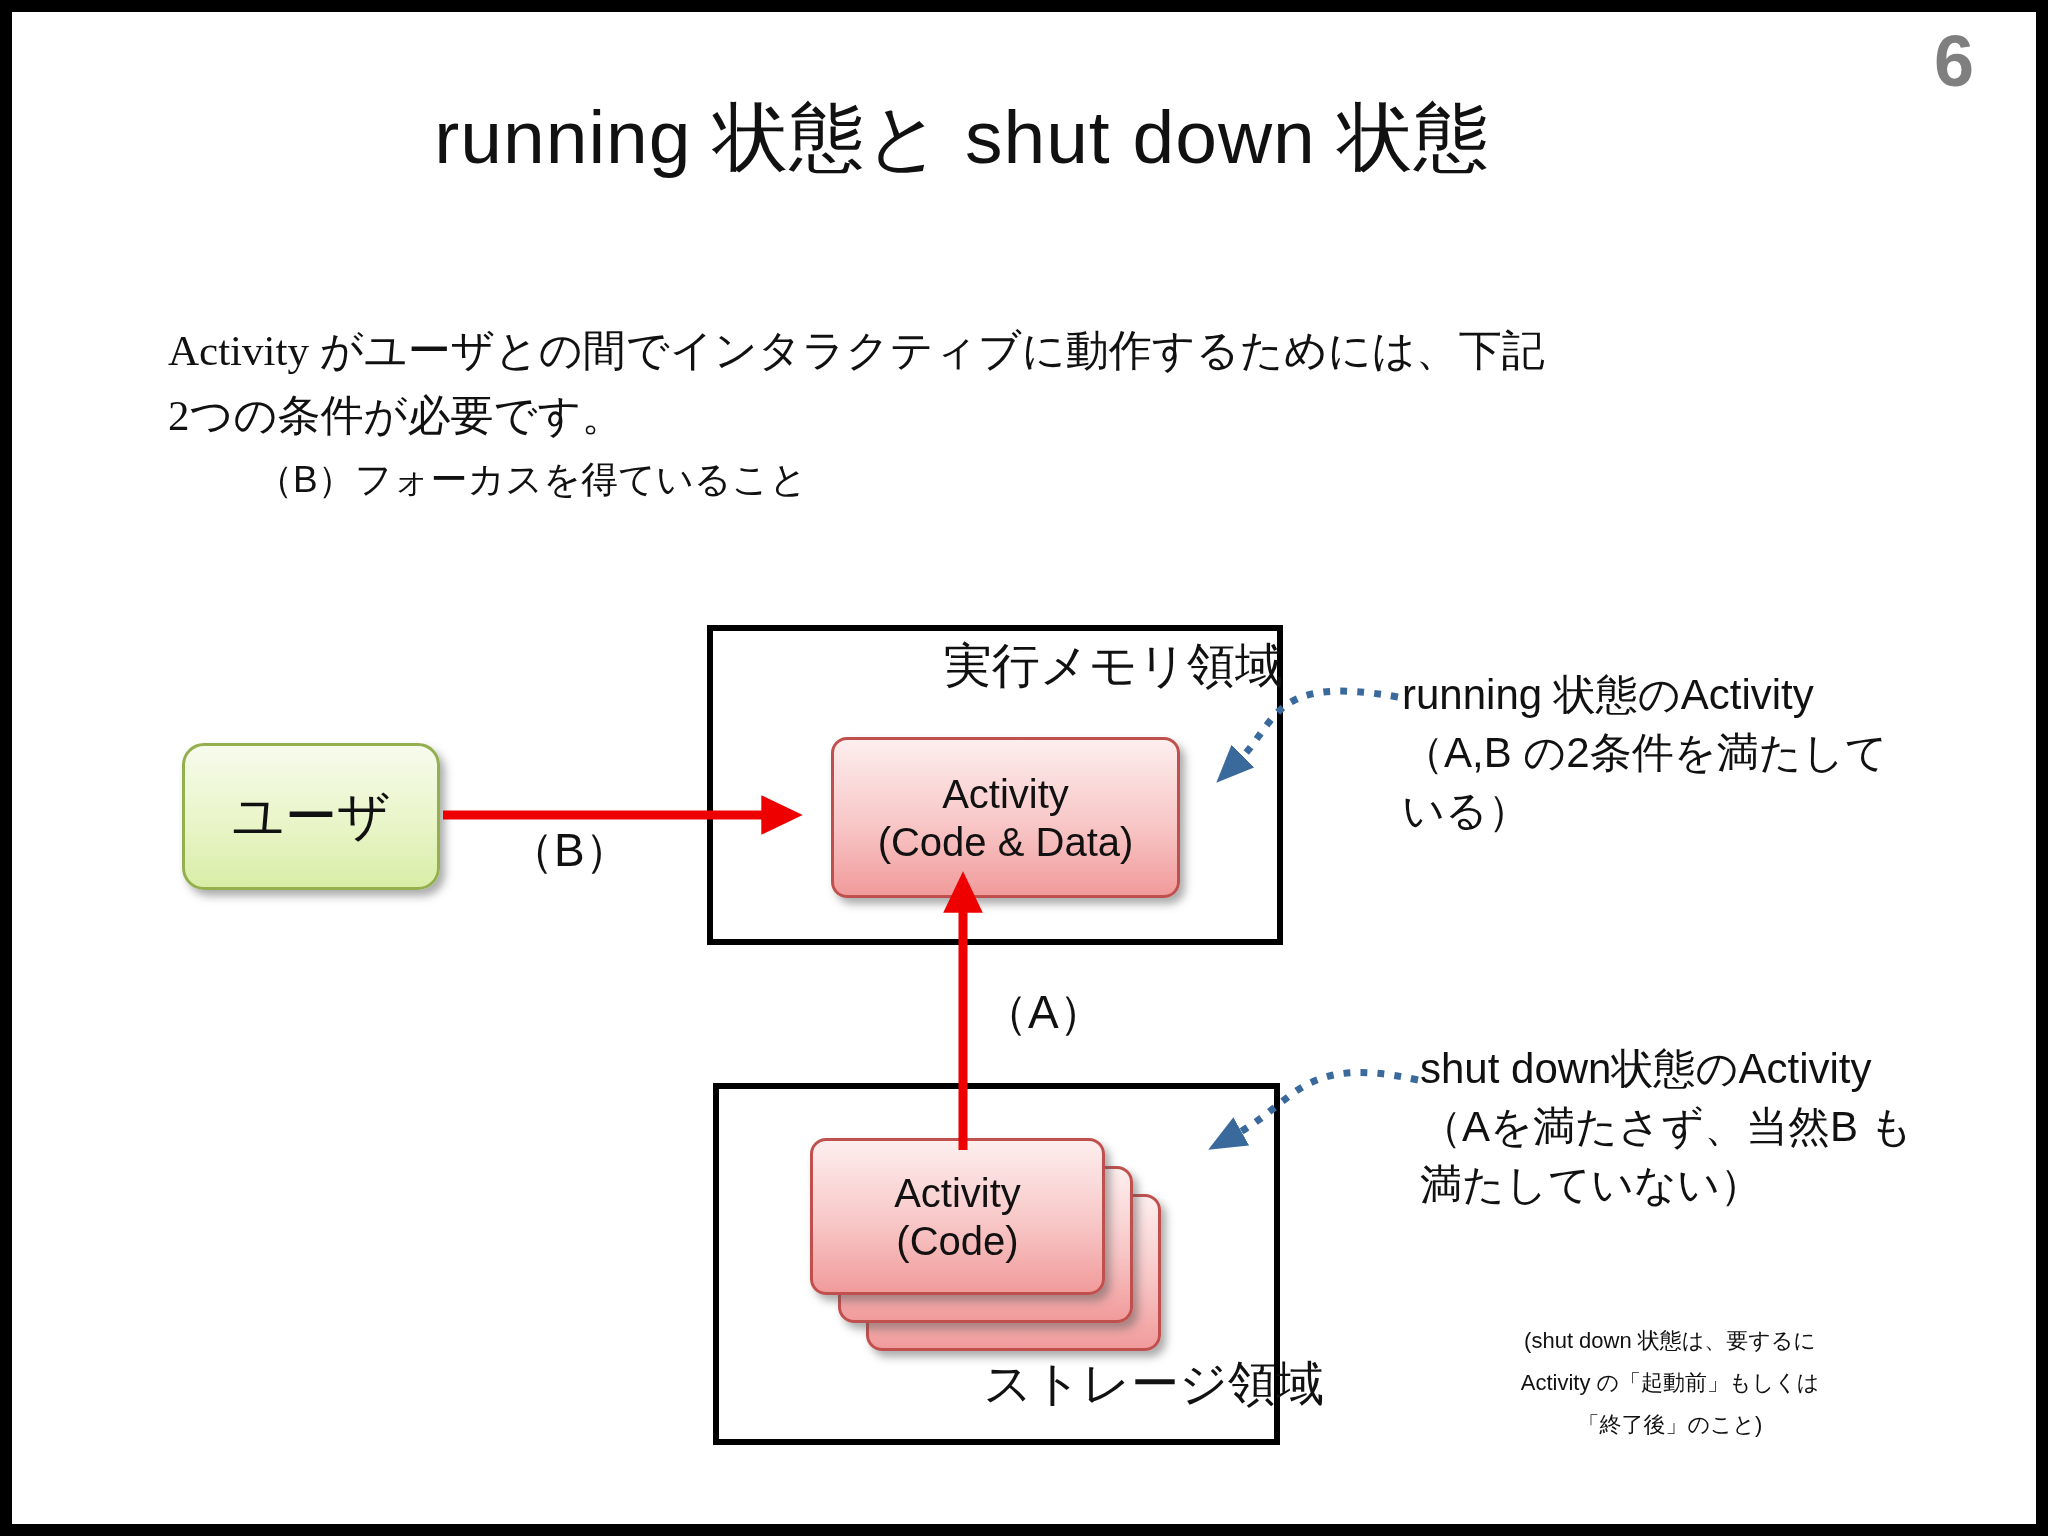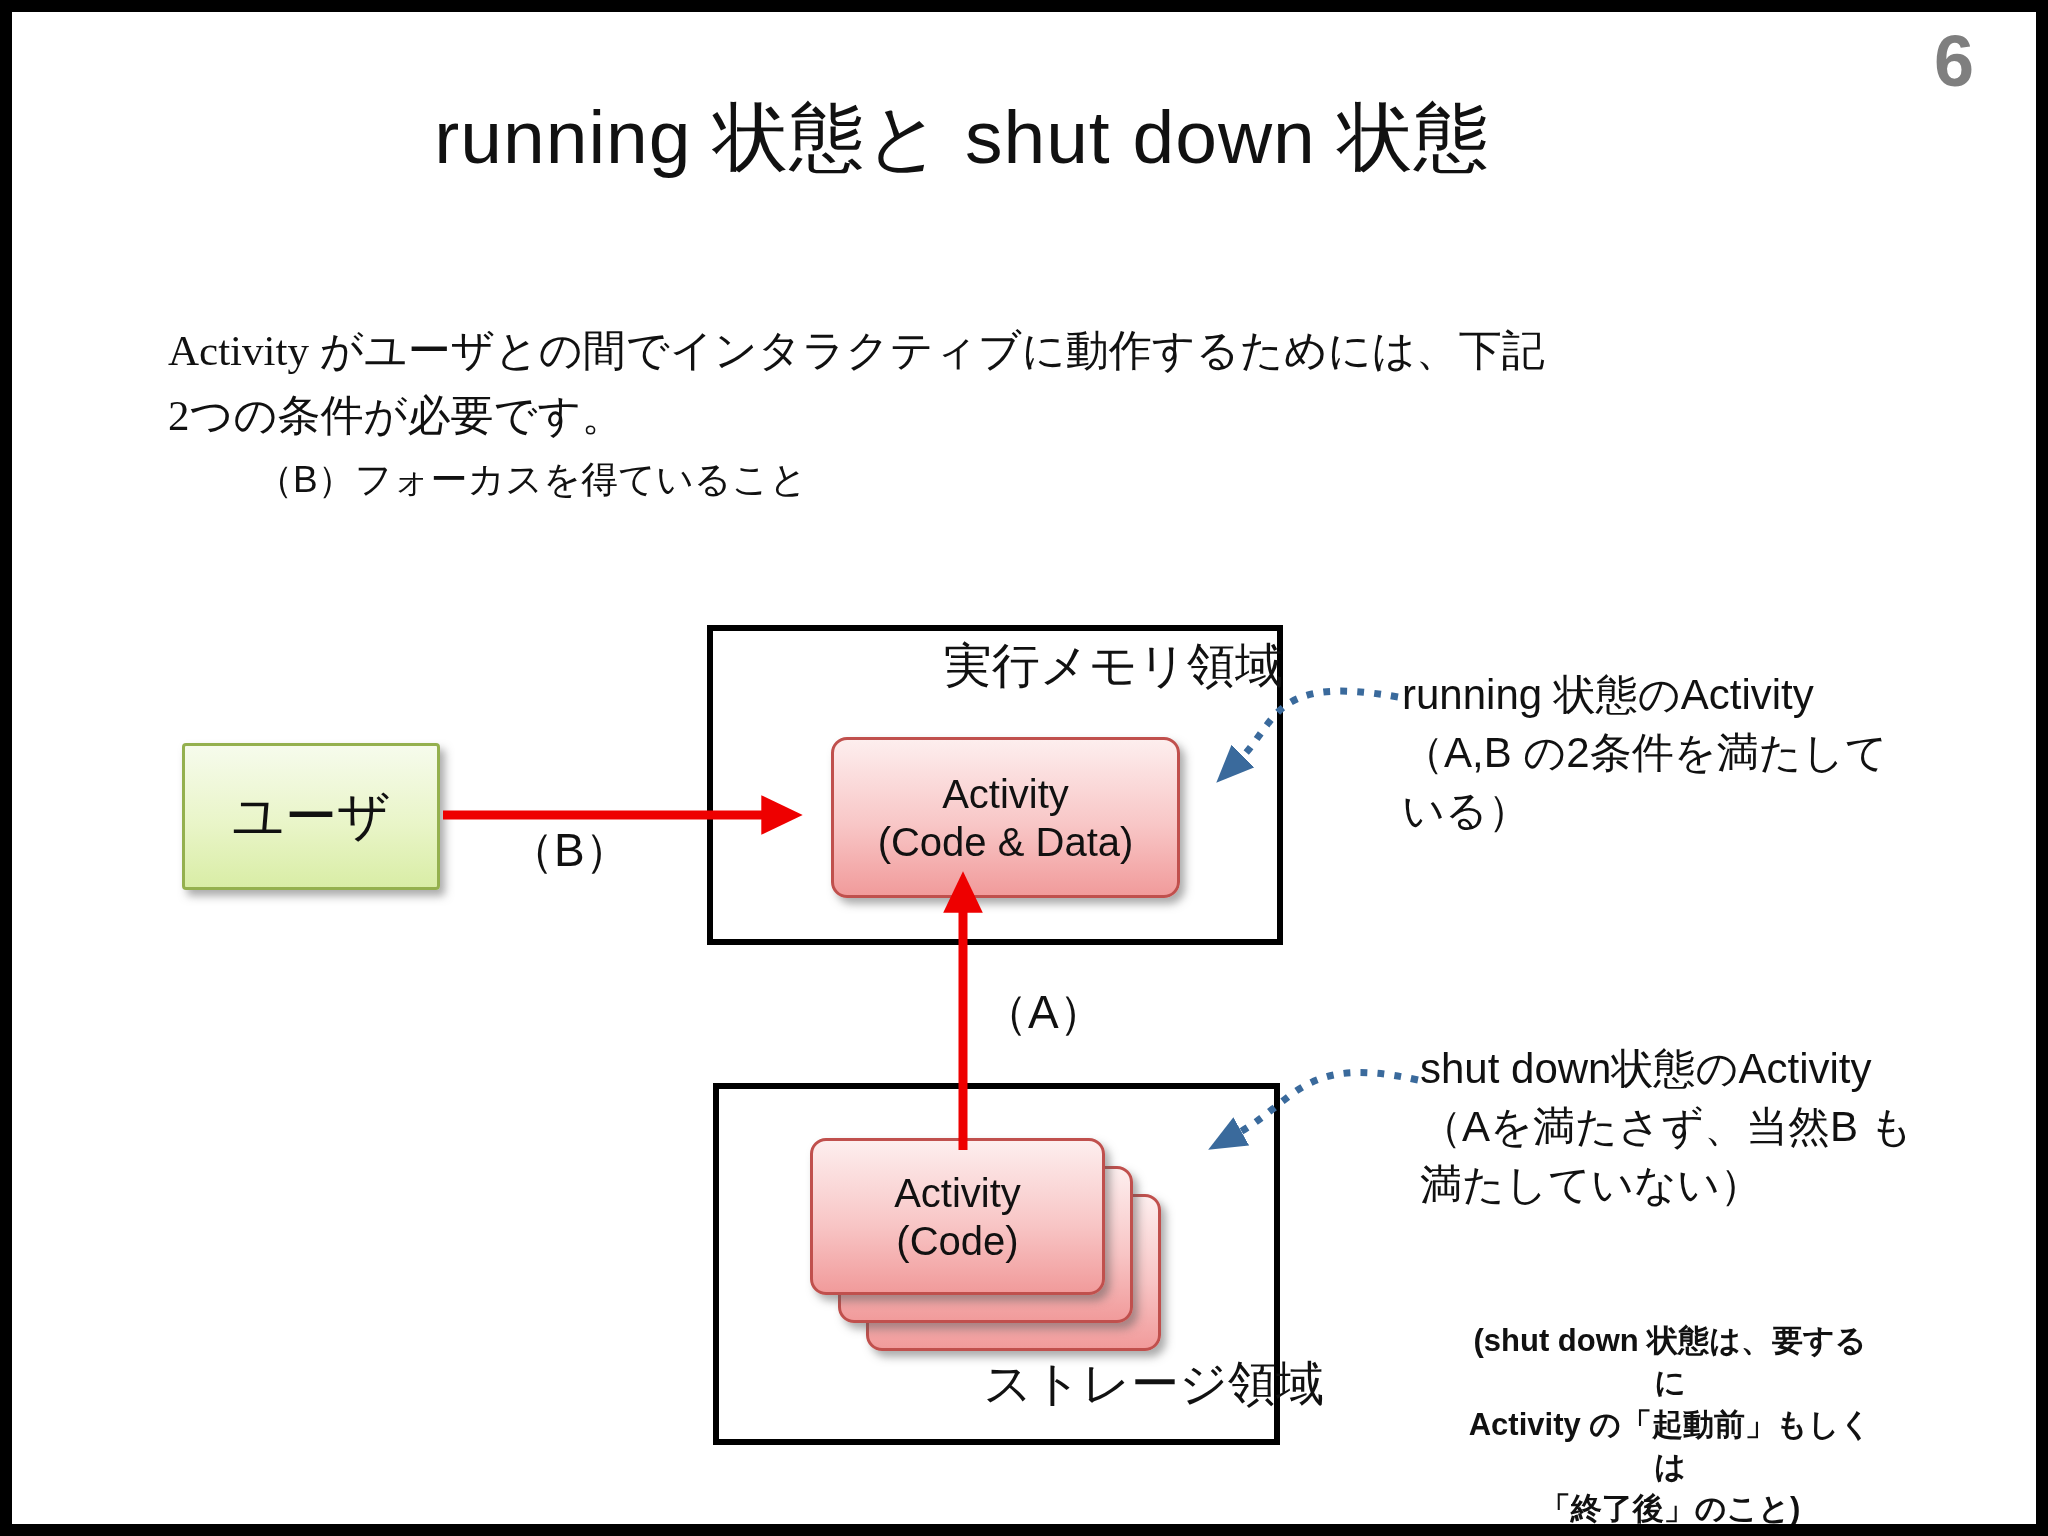--- a/index.html
+++ b/index.html
@@ -37,35 +37,35 @@
     display:flex; flex-direction:column; align-items:center; justify-content:center;
     font-size:40px; line-height:48px; text-align:center; }
   .stack { width:295px; height:157px; }
   .stack1 { left:810px; top:1138px; display:flex; flex-direction:column; align-items:center; justify-content:center;
     font-size:40px; line-height:48px; text-align:center; }
   .stack2 { left:838px; top:1166px; }
   .stack3 { left:866px; top:1194px; }
 
   .user-box {
     position:absolute; left:182px; top:743px; width:258px; height:147px; box-sizing:border-box;
-    border:3px solid var(--green-border,#94b04e); border-radius:4px;
+    border:3px solid var(--green-border,#94b04e); border-radius:22px;
     background:linear-gradient(180deg, var(--green-top,#f6fbec) 0%, #e9f5c8 55%, var(--green-bottom,#d9eda6) 100%);
     box-shadow:5px 6px 9px rgba(90,90,90,0.5);
     display:flex; align-items:center; justify-content:center; font-size:52px;
   }
 
   .edge-label { position:absolute; font-size:46px; white-space:nowrap; }
   .label-b { left:508px; top:820px; }
   .label-a { left:982px; top:982px; }
 
   .annotation { position:absolute; font-size:42px; line-height:58px; white-space:nowrap; }
   .ann-running  { left:1402px; top:666px; }
   .ann-shutdown { left:1420px; top:1040px; }
   .footnote { position:absolute; left:1458px; top:1320px; width:424px; text-align:center;
-    font-size:31px; line-height:42px;font-weight:bold; }
+    font-size:22px; line-height:42px; }
 
   svg.overlay { position:absolute; inset:0; z-index:40; pointer-events:none; }
 </style>
 </head>
 <body>
 
 <div class="slide">
   <div class="frame"></div>
 
   <div class="page-number">6</div>

